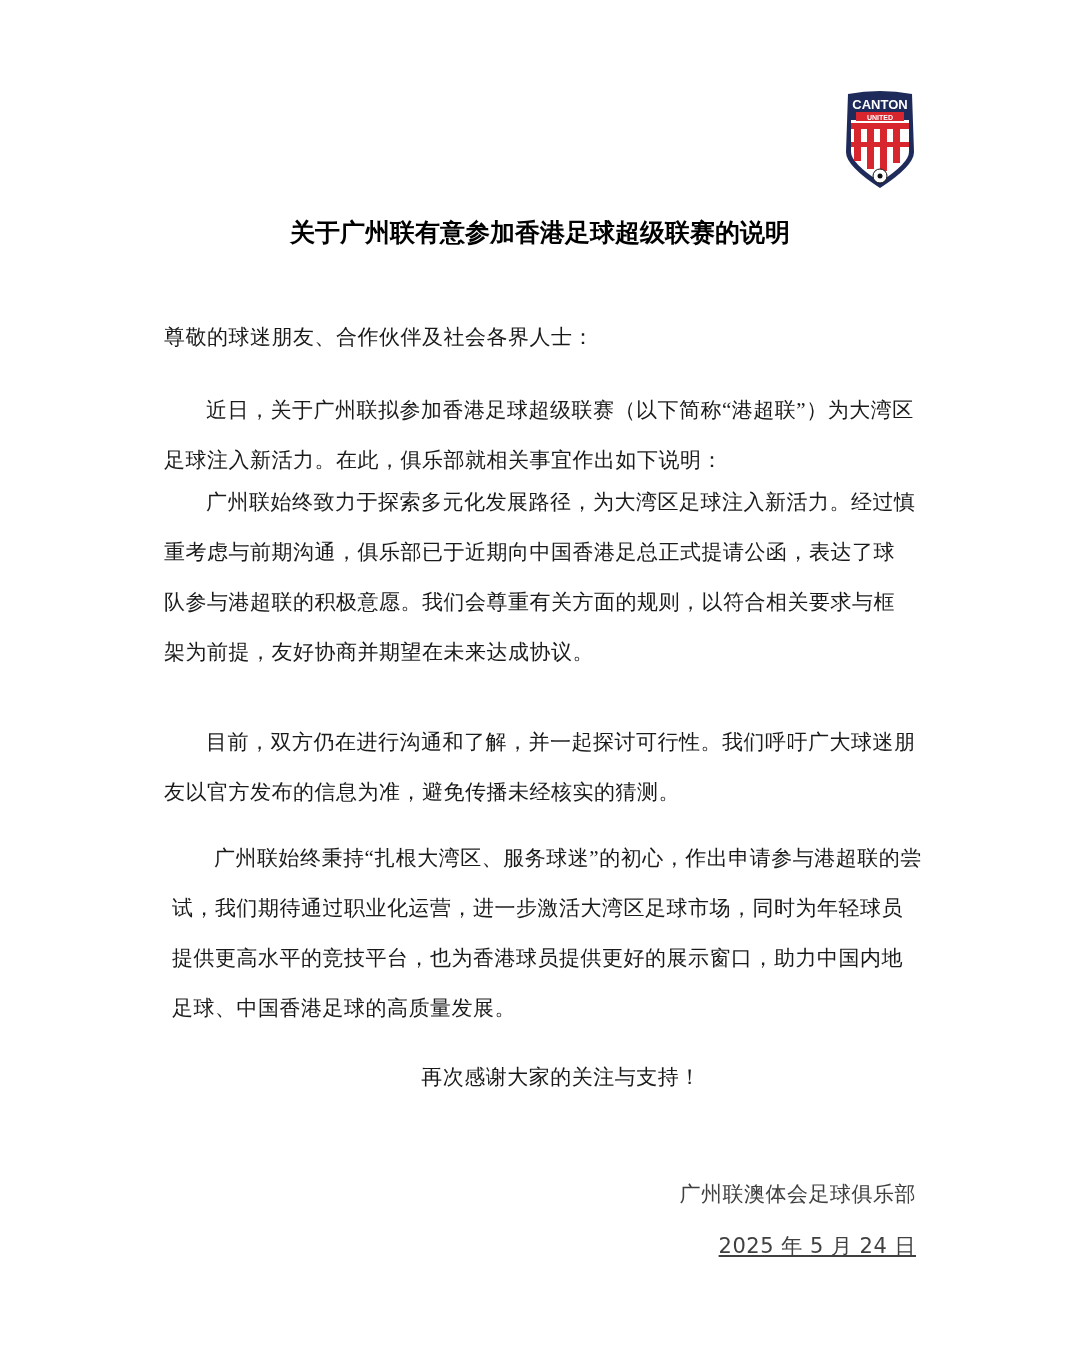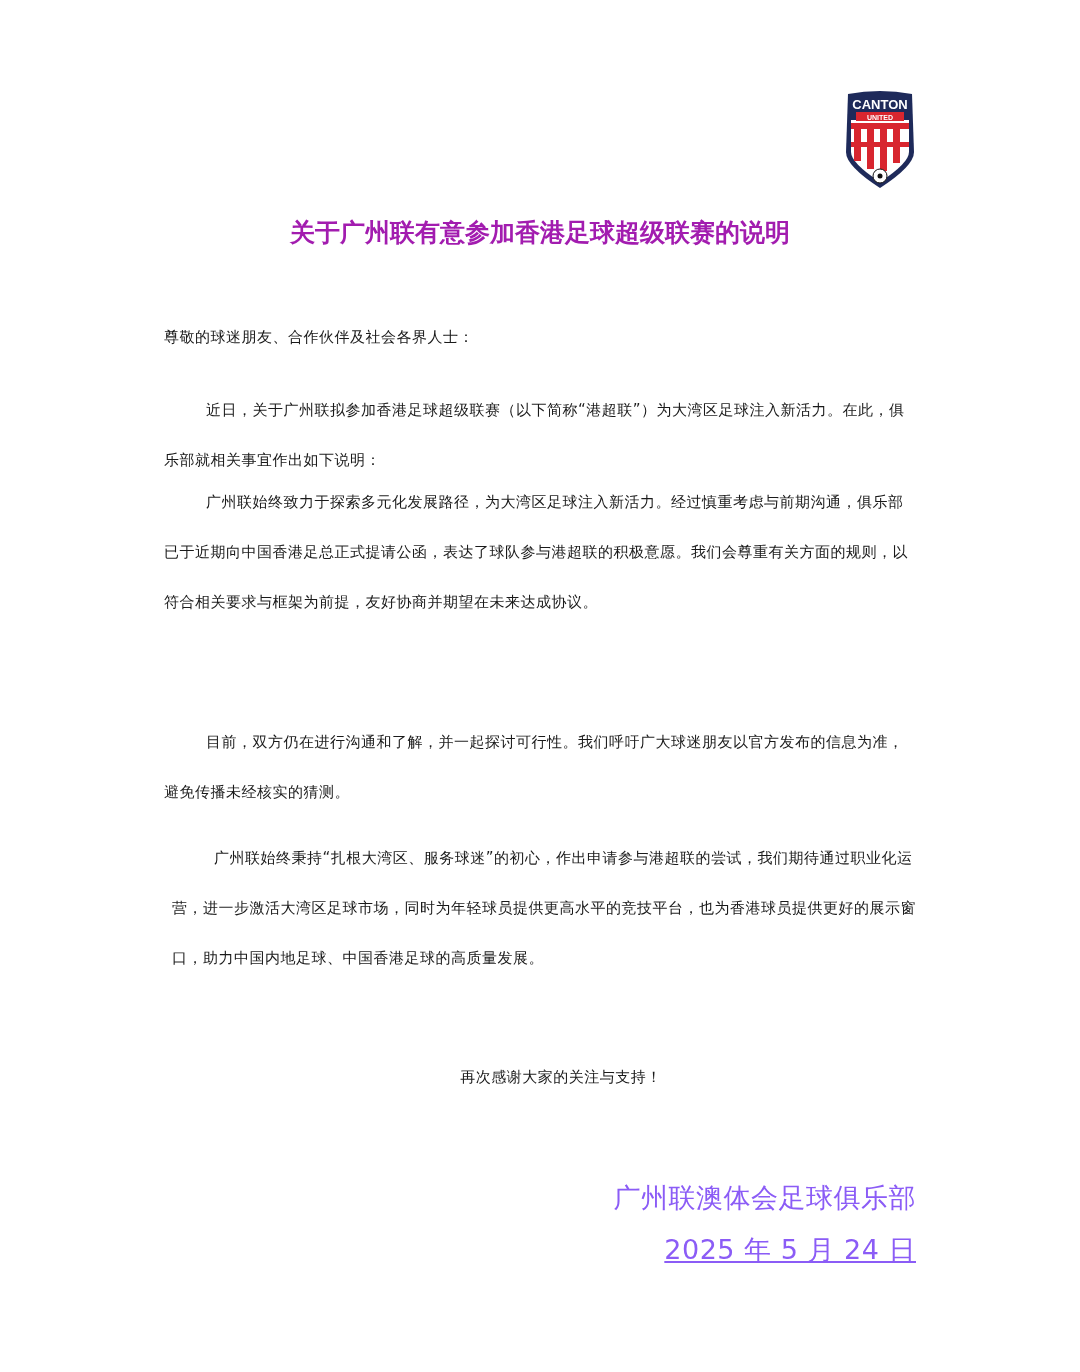--- a/index.html
+++ b/index.html
@@ -24,44 +24,45 @@
     }
     .title {
       position: absolute;
       left: 0;
       top: 216px;
       width: 1080px;
       text-align: center;
       font-size: 25px;
       font-weight: bold;
       letter-spacing: 0px;
-      color: #a21caf;
+      color: #000000;
     }
     .body-text {
       position: absolute;
       left: 164px;
       width: 752px;
-      font-size: 15px;
+      font-size: 21px;
       line-height: 50px;
       color: #1a1a1a;
       letter-spacing: 0.5px;
+      font-family: Liberation Serif, serif;
     }
     .greeting { top: 312px; }
     .p1 { top: 385px; }
     .p2 { top: 477px; }
     .p3 { top: 717px; }
     .p4 { top: 833px; margin-left: 8px; }
     .p5 { top: 1052px; text-align: center; }
     .indent { text-indent: 42px; }
     .sign {
       position: absolute;
       right: 164px;
       text-align: right;
-      font-size: 27px;
-      color: #8b5cf6;
+      font-size: 21px;
+      color: #404040;
       letter-spacing: 0.5px;
     }
     .org { top: 1180px; }
     .date { top: 1232px; text-decoration: underline; }
   </style>
 </head>
 <body>
 
 <div class="logo">
   <svg width="76" height="100" viewBox="0 0 76 100">

